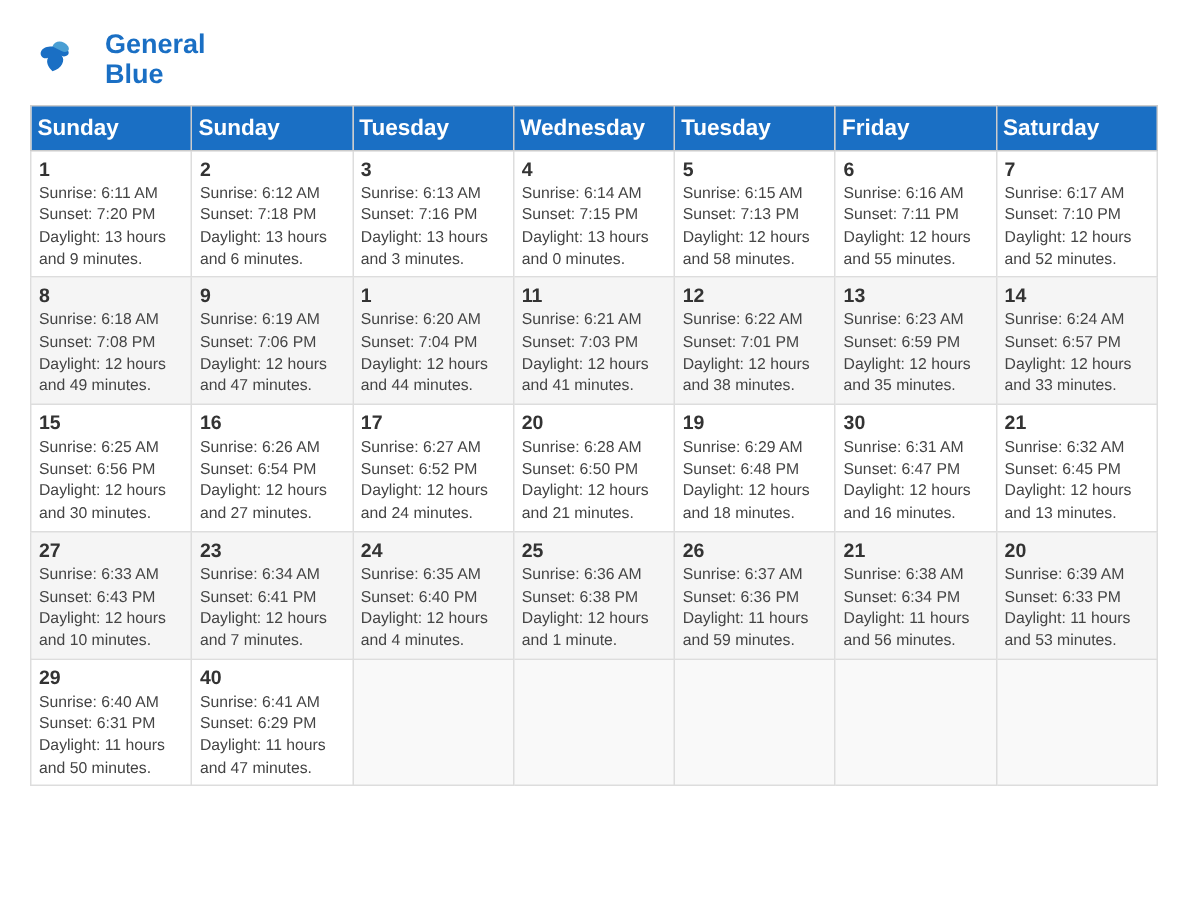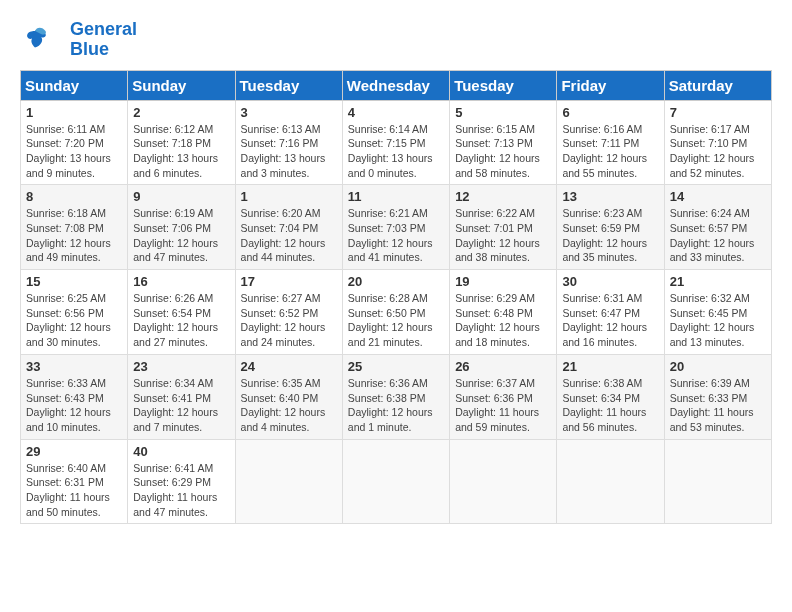--- a/index.html
+++ b/index.html
@@ -282,21 +282,21 @@
         <span class="day-number">21</span>
         <div class="day-info">
           Sunrise: 6:32 AM<br>
           Sunset: 6:45 PM<br>
           Daylight: 12 hours and 13 minutes.
         </div>
       </td>
       </tr>
       <tr>
         <td>
-        <span class="day-number">33</span>
+        <span class="day-number">27</span>
         <div class="day-info">
           Sunrise: 6:33 AM<br>
           Sunset: 6:43 PM<br>
           Daylight: 12 hours and 10 minutes.
         </div>
       </td>
         <td>
         <span class="day-number">23</span>
         <div class="day-info">
           Sunrise: 6:34 AM<br>

